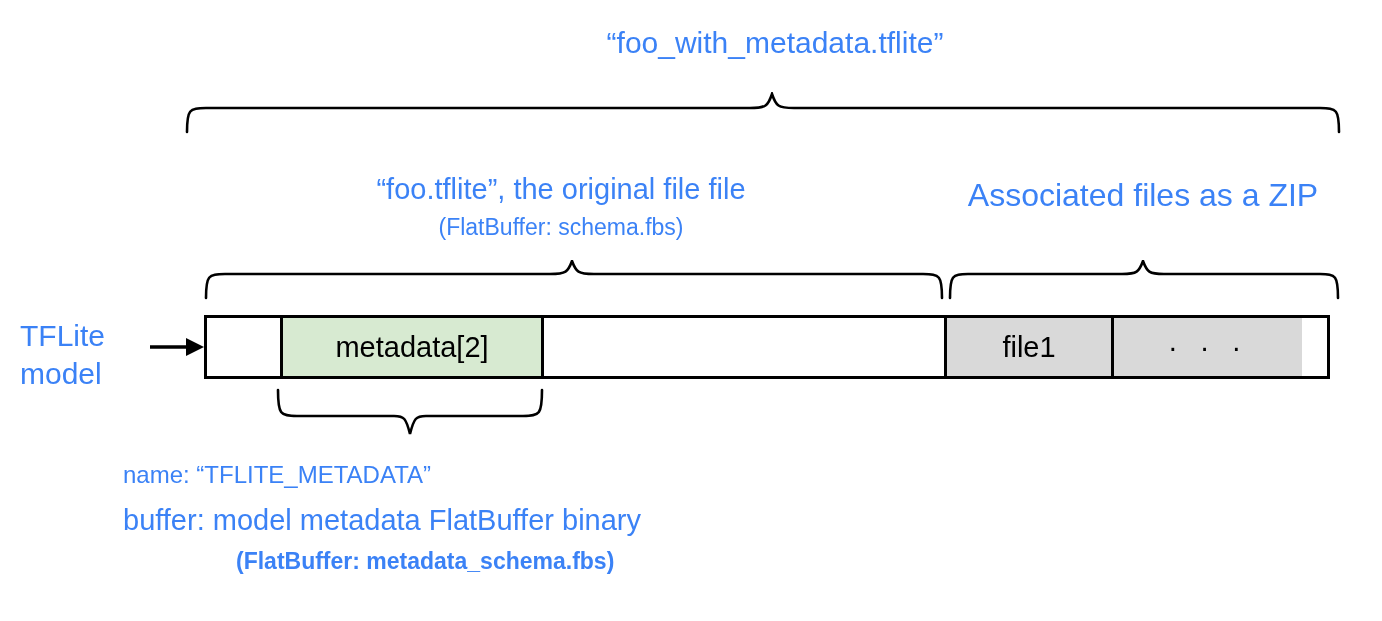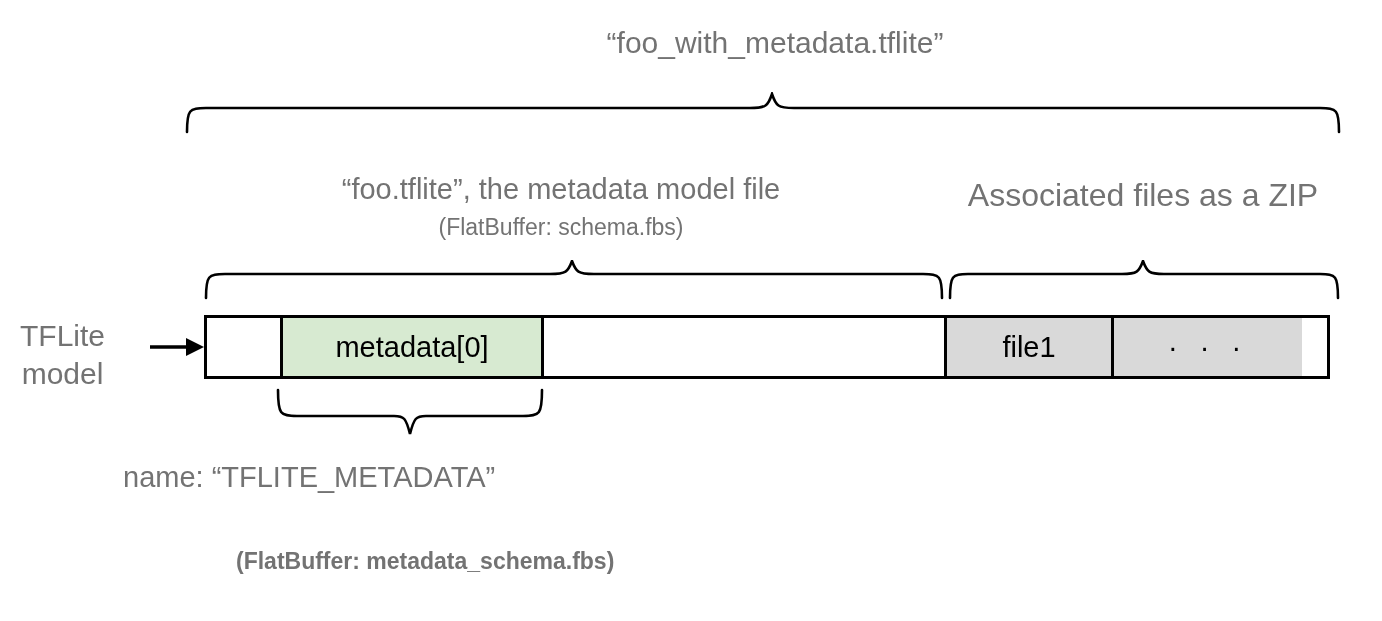--- a/index.html
+++ b/index.html
@@ -14,21 +14,21 @@
   #canvas {
     position: relative;
     width: 1382px;
     height: 621px;
     background: #ffffff;
     overflow: hidden;
   }
   .txt {
     position: absolute;
     white-space: nowrap;
-    color: #737373;
+    color: #3b82f6;
     line-height: 1.1;
   }
   .center { text-align: center; transform: translateX(-50%); }
 
   
   #title-top {
     left: 775px;
     top: 26px;
     font-size: 30px;
   }
@@ -51,21 +51,20 @@
     font-size: 32px;
   }
 
   
   #label-model {
     left: 20px;
     top: 317px;
     font-size: 30px;
     line-height: 1.28;
     white-space: pre-line;
-    text-align: center;
   }
 
   
   #arrow {
     position: absolute;
     left: 148px;
     top: 333px;
     width: 56px;
     height: 28px;
   }
@@ -97,21 +96,21 @@
   #cell-file1  { width: 170px; background: #d9d9d9; border-left: 3px solid #000; border-right: 3px solid #000; }
   #cell-more   { width: 188px; background: #d9d9d9; letter-spacing: 7px; }
 
   
   .brace { position: absolute; }
 
   
   #note-name {
     left: 123px;
     top: 462px;
-    font-size: 29px;
+    font-size: 24px;
   }
   #note-buffer {
     left: 123px;
     top: 505px;
     font-size: 29px;
   }
   #note-sub {
     left: 236px;
     top: 549px;
     font-size: 23px;
@@ -122,47 +121,48 @@
 <body>
 
 <div id="canvas">
 
   <div class="txt center" id="title-top">“foo_with_metadata.tflite”</div>
 
   <svg class="brace" id="brace-top" style="left:180px; top:92px; width:1166px; height:42px;" viewBox="0 0 1166 42">
     <path d="M 7 40 C 7 18, 9 16, 26 16 L 570 16 C 586 16, 588 14, 592 2 C 596 14, 598 16, 614 16 L 1140 16 C 1157 16, 1159 18, 1159 40" fill="none" stroke="#000" stroke-width="2.6" stroke-linecap="round"></path>
   </svg>
 
-  <div class="txt center" id="label-original-main">“foo.tflite”, the metadata model file</div>
+  <div class="txt center" id="label-original-main">“foo.tflite”, the original file file</div>
   <div class="txt center" id="label-original-sub">(FlatBuffer: schema.fbs)</div>
   <div class="txt center" id="label-zip">Associated files as a ZIP</div>
 
   <svg class="brace" id="brace-original" style="left:200px; top:260px; width:748px; height:40px;" viewBox="0 0 748 40">
     <path d="M 6 38 C 6 16, 8 14, 25 14 L 350 14 C 366 14, 368 12, 372 1 C 376 12, 378 14, 394 14 L 723 14 C 740 14, 742 16, 742 38" fill="none" stroke="#000" stroke-width="2.6" stroke-linecap="round"></path>
   </svg>
 
   <svg class="brace" id="brace-zip" style="left:944px; top:260px; width:400px; height:40px;" viewBox="0 0 400 40">
     <path d="M 6 38 C 6 16, 8 14, 24 14 L 178 14 C 193 14, 195 12, 199 1 C 203 12, 205 14, 220 14 L 376 14 C 392 14, 394 16, 394 38" fill="none" stroke="#000" stroke-width="2.6" stroke-linecap="round"></path>
   </svg>
 
   <div class="txt" id="label-model">TFLite
 model</div>
   <svg id="arrow" viewBox="0 0 56 28">
     <line x1="2" y1="14" x2="40" y2="14" stroke="#000" stroke-width="3.4"></line>
     <polygon points="38,5 56,14 38,23" fill="#000"></polygon>
   </svg>
 
   <div id="bar">
     <div class="cell" id="cell-head"></div>
-    <div class="cell" id="cell-meta">metadata[0]</div>
+    <div class="cell" id="cell-meta">metadata[2]</div>
     <div class="cell" id="cell-body"></div>
     <div class="cell" id="cell-file1">file1</div>
     <div class="cell" id="cell-more">· · ·</div>
   </div>
 
   <svg class="brace" id="brace-metadata" style="left:272px; top:388px; width:276px; height:54px;" viewBox="0 0 276 54">
     <path d="M 6 2 C 6 26, 8 28, 25 28 L 122 28 C 132 28, 134 30, 138 46 C 142 30, 144 28, 154 28 L 251 28 C 268 28, 270 26, 270 2" fill="none" stroke="#000" stroke-width="2.6" stroke-linecap="round"></path>
   </svg>
 
   <div class="txt" id="note-name">name: “TFLITE_METADATA”</div>
+  <div class="txt" id="note-buffer">buffer: model metadata FlatBuffer binary</div>
   <div class="txt" id="note-sub">(FlatBuffer: metadata_schema.fbs)</div>
 
 </div>
 
 </body></html>

